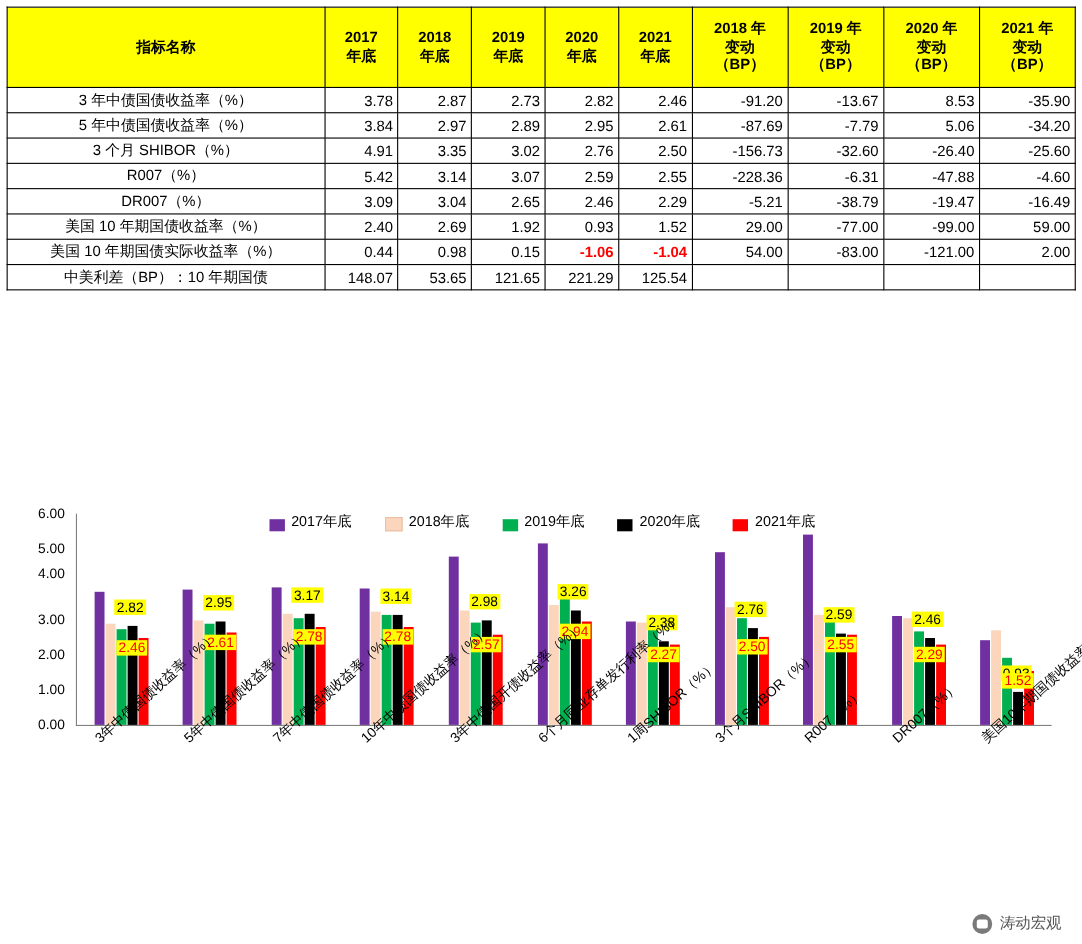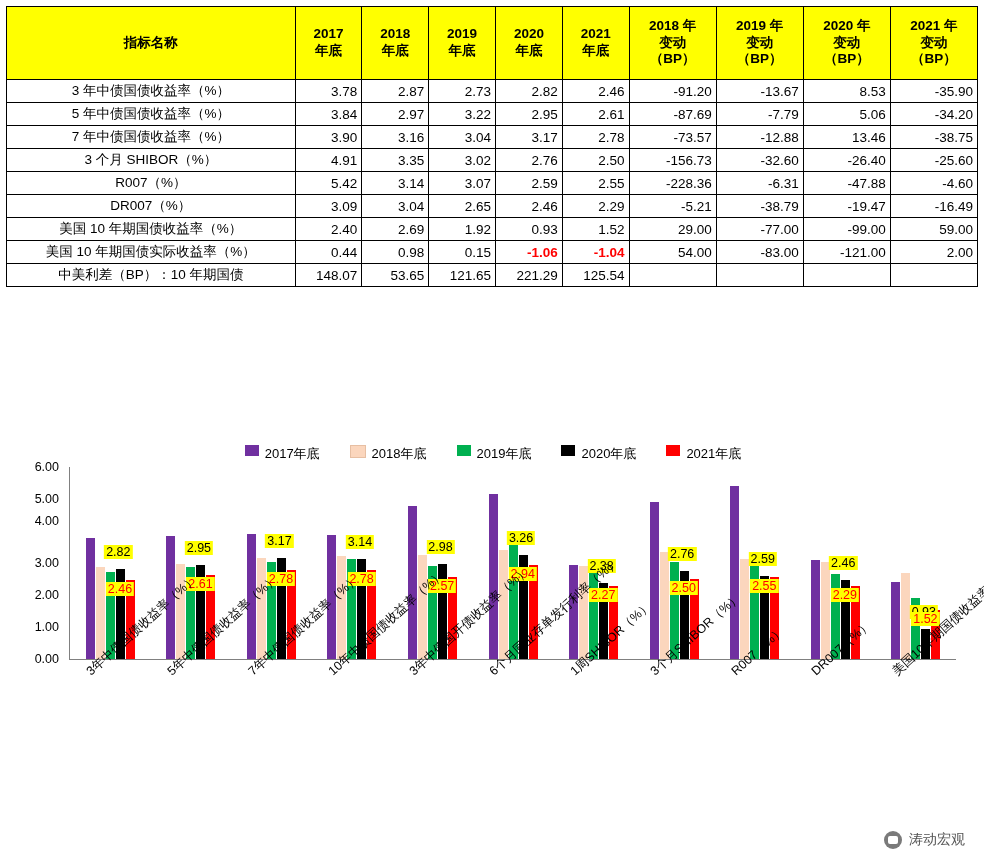--- a/index.html
+++ b/index.html
@@ -45,21 +45,21 @@
     left:6px; top:432px;
     width:972px; height:420px;
     background:#ffffff;
     border:1px solid #ffffff;
   }
   .legend{
     position:absolute;left:0;top:6px;width:972px;
     display:flex;justify-content:center;gap:30px;align-items:center;
     font-size:13px;
   }
-  .legend .item{display:flex;align-items:flex-start;gap:6px;}
+  .legend .item{display:flex;align-items:flex-end;gap:6px;margin-top:20px;}
   .legend .swatch{width:14px;height:11px;display:inline-block;}
 
   .plot{
     position:absolute;
     left:62px; top:28px;
     width:886px; height:192px;
     border-left:1px solid #808080;
     border-bottom:1px solid #808080;
   }
   .ylabels{
@@ -145,39 +145,27 @@
           <td class="num">2.46</td>
           <td class="num">-91.20</td>
           <td class="num">-13.67</td>
           <td class="num">8.53</td>
           <td class="num">-35.90</td>
         </tr>
         <tr>
           <td class="name">5 年中债国债收益率（%）</td>
           <td class="num">3.84</td>
           <td class="num">2.97</td>
-          <td class="num">3.22</td>
+          <td class="num">2.89</td>
           <td class="num">2.95</td>
           <td class="num">2.61</td>
           <td class="num">-87.69</td>
           <td class="num">-7.79</td>
           <td class="num">5.06</td>
           <td class="num">-34.20</td>
-        </tr>
-        <tr>
-          <td class="name">7 年中债国债收益率（%）</td>
-          <td class="num">3.90</td>
-          <td class="num">3.16</td>
-          <td class="num">3.04</td>
-          <td class="num">3.17</td>
-          <td class="num">2.78</td>
-          <td class="num">-73.57</td>
-          <td class="num">-12.88</td>
-          <td class="num">13.46</td>
-          <td class="num">-38.75</td>
         </tr>
         <tr>
           <td class="name">3 个月 SHIBOR（%）</td>
           <td class="num">4.91</td>
           <td class="num">3.35</td>
           <td class="num">3.02</td>
           <td class="num">2.76</td>
           <td class="num">2.50</td>
           <td class="num">-156.73</td>
           <td class="num">-32.60</td>

